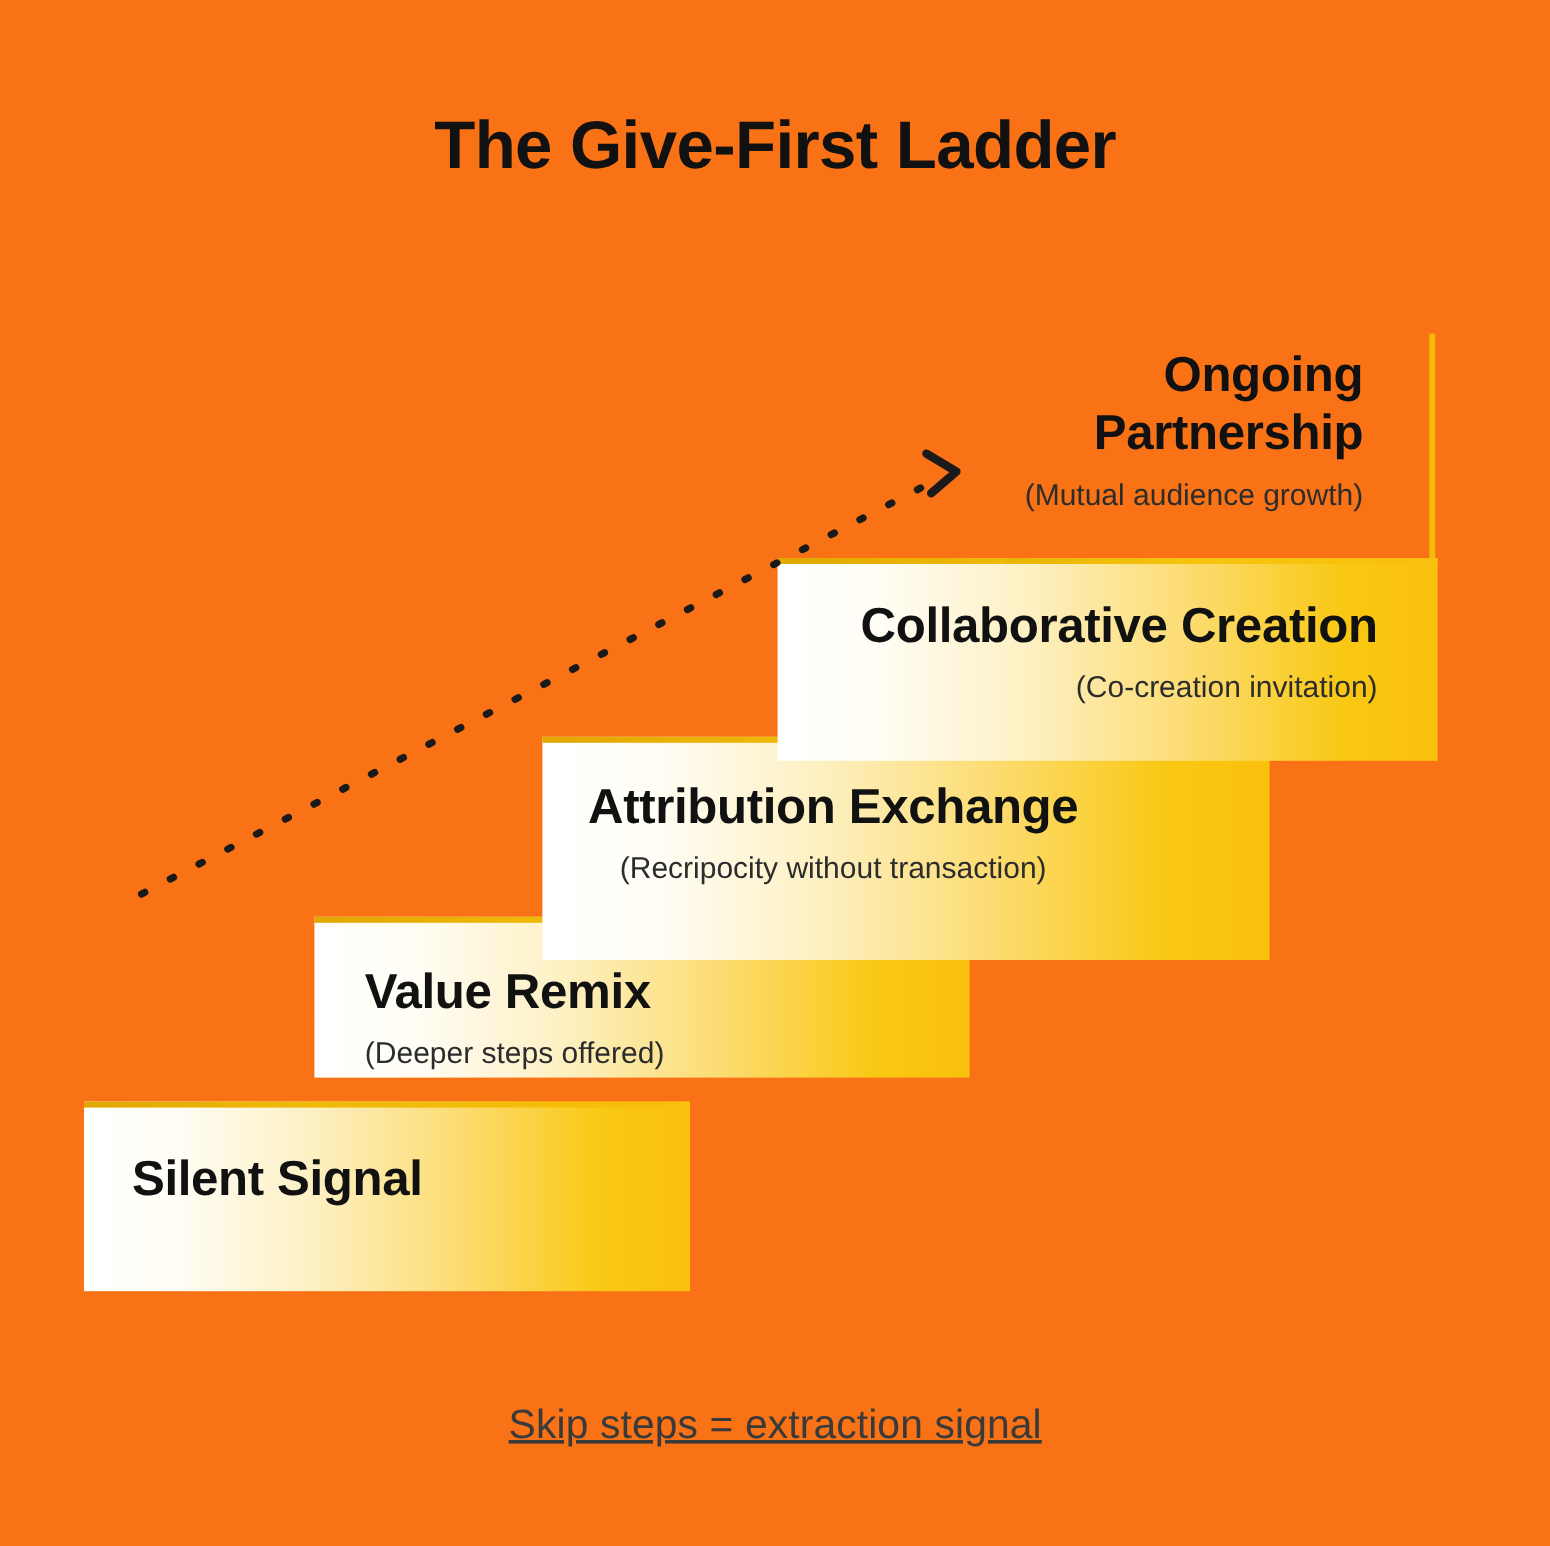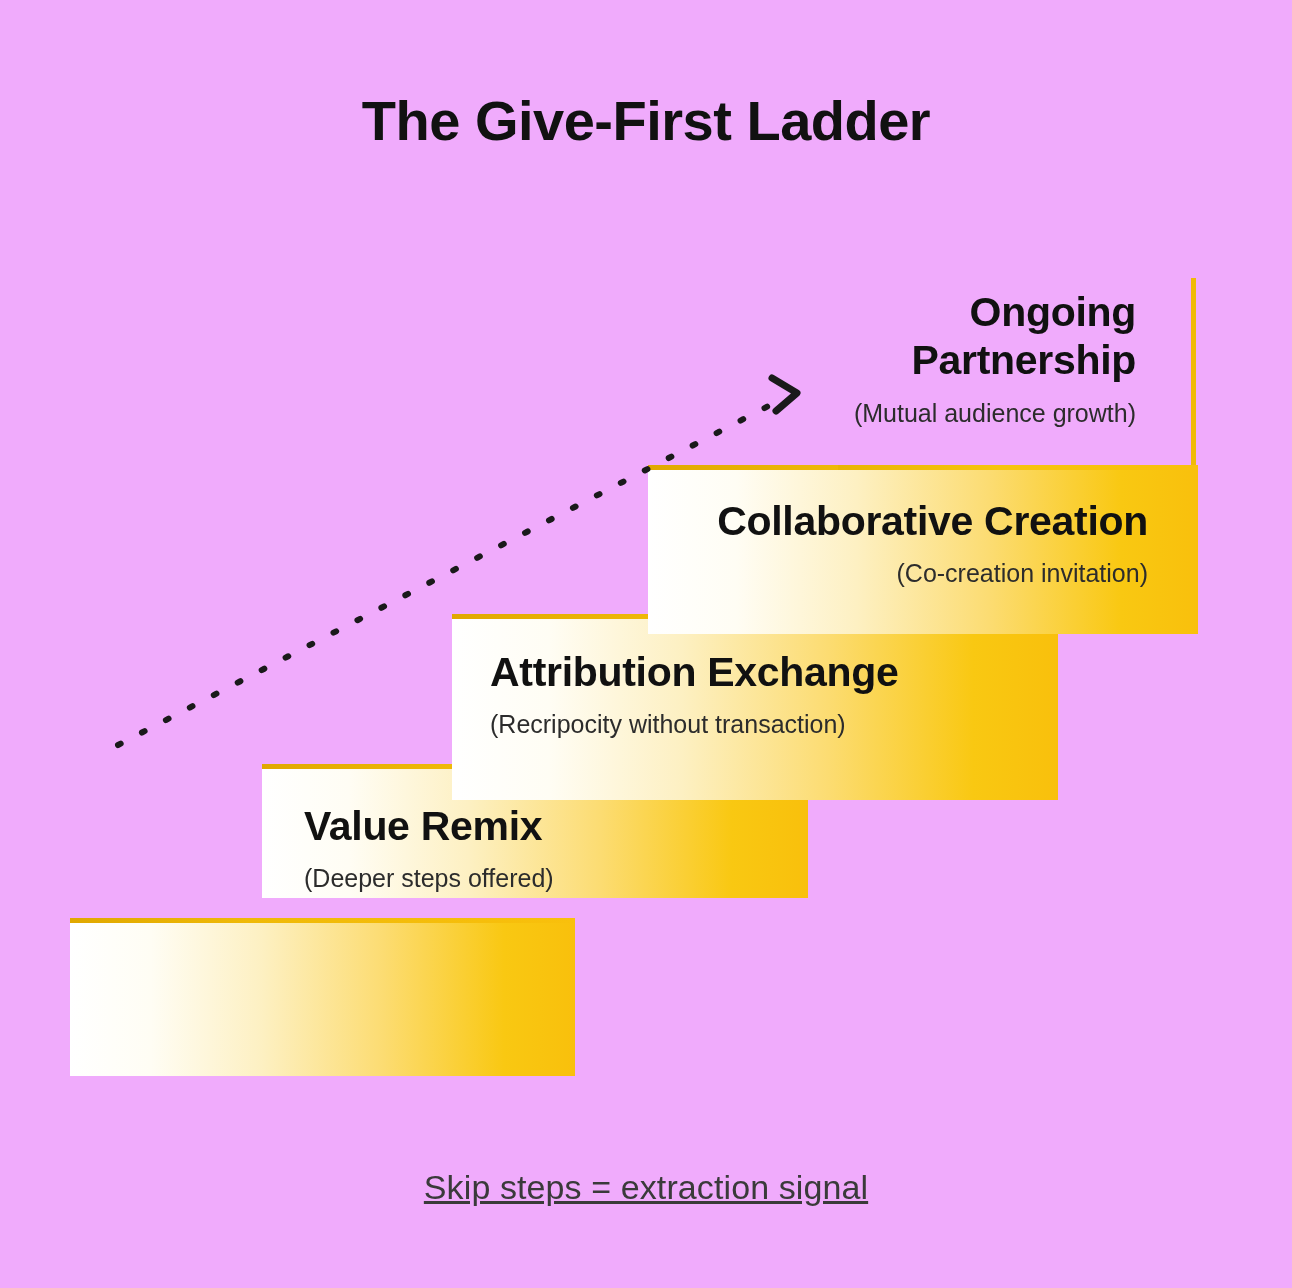--- a/index.html
+++ b/index.html
@@ -12,21 +12,21 @@
     height: 1288px;
     position: relative;
     overflow: hidden;
     font-family: "Liberation Sans", sans-serif;
     -webkit-font-smoothing: antialiased;
   }
 
   .canvas {
     position: absolute;
     inset: 0;
-    background: #f0abfc;
+    background: #f97316;
   }
 
   
   .title {
     position: absolute;
     left: 0;
     right: 0;
     top: 92px;
     text-align: center;
     font-size: 56px;
@@ -102,21 +102,21 @@
   #step-1 { left: 70px;  top: 918px;  width: 505px; height: 158px; }
   #step-1 .step-text { left: 40px; top: 42px; }
 
   
   #step-2 { left: 262px; top: 764px;  width: 546px; height: 134px; }
   #step-2 .step-text { left: 42px; top: 40px; }
 
   
   #step-3 { left: 452px; top: 614px;  width: 606px; height: 186px; }
   #step-3 .step-text { left: 38px; top: 36px; text-align: right; }
-  #step-3 .step-sub { text-align: left; }
+  #step-3 .step-sub { text-align: center; }
 
   
   #step-4 { left: 648px; top: 465px;  width: 550px; height: 169px; }
   #step-4 .step-text { left: 0px; top: 34px; width: 500px; text-align: right; }
 
   
   #step-5 {
     left: 838px; top: 278px; width: 358px; height: 187px;
   }
   #step-5 .step-edge-right {
@@ -168,20 +168,21 @@
 
   <div class="title">The Give-First Ladder</div>
 
   <div class="ladder">
 
     <div class="step" id="step-1">
       <div class="step-fill"></div>
       <div class="step-rule"></div>
       <div class="step-body">
         <div class="step-text">
+          <div class="step-title">Silent Signal</div>
         </div>
       </div>
     </div>
 
     <div class="step" id="step-2">
       <div class="step-fill"></div>
       <div class="step-rule"></div>
       <div class="step-body">
         <div class="step-text">
           <div class="step-title">Value Remix</div>

